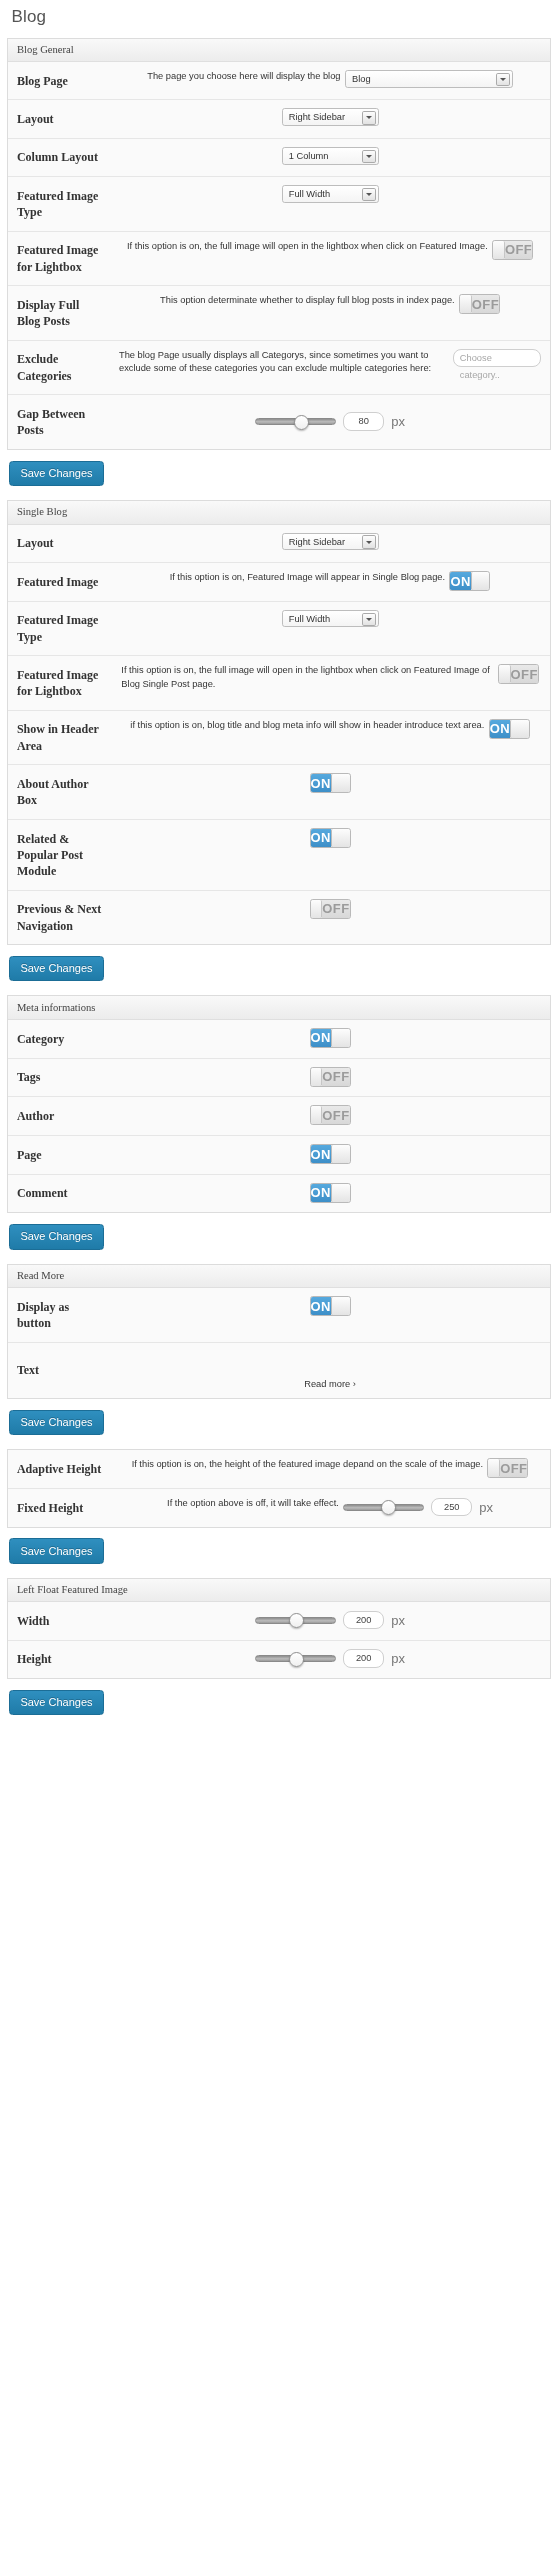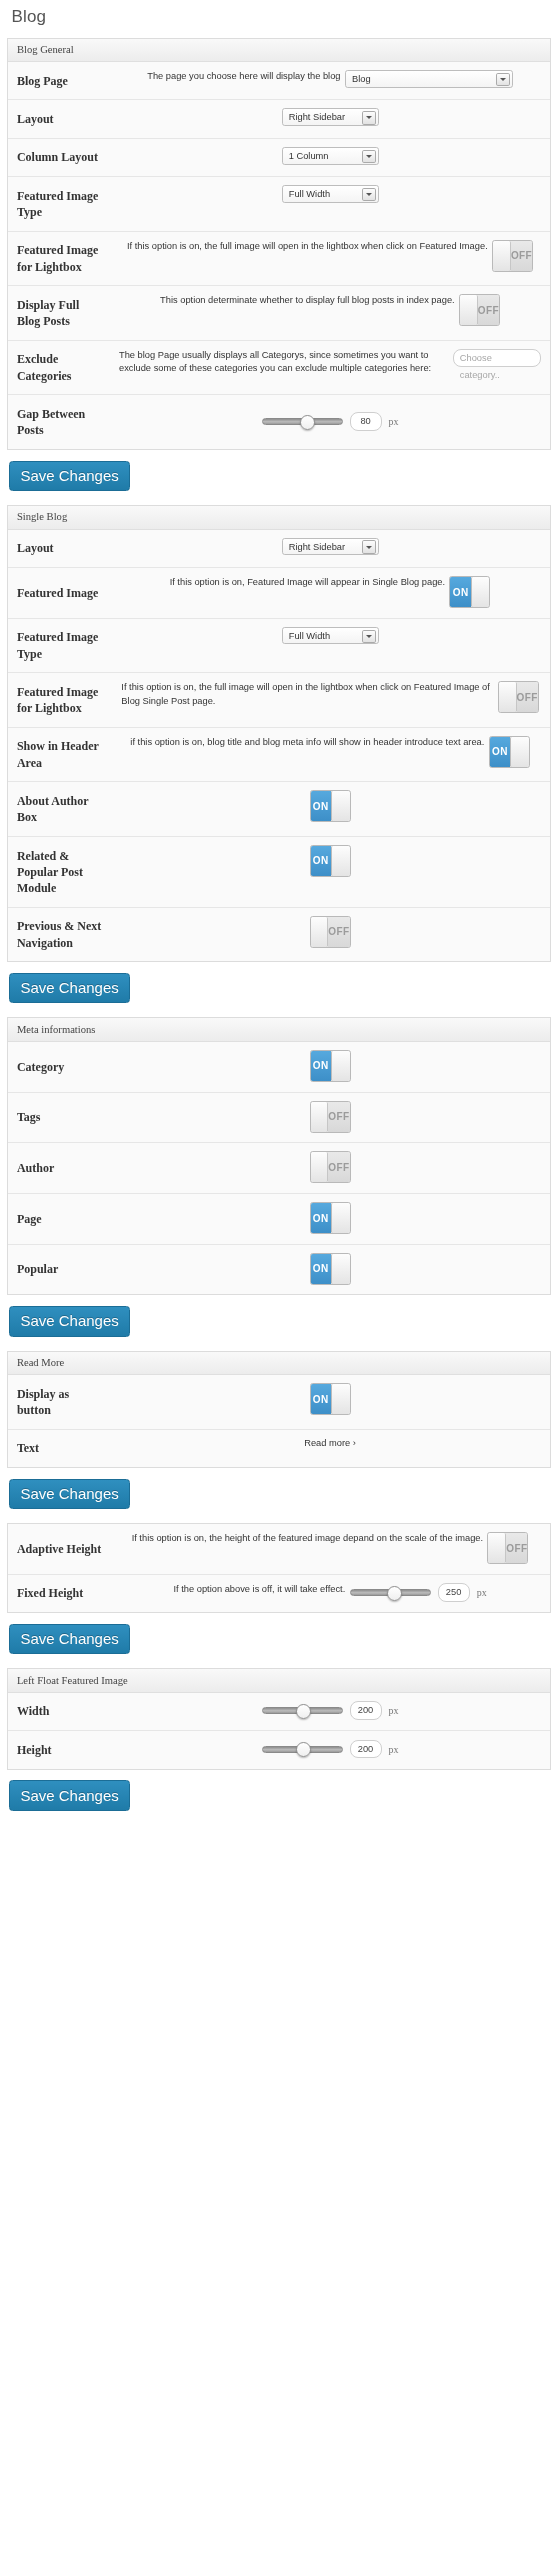--- a/index.html
+++ b/index.html
@@ -106,27 +106,27 @@
   }
   .caret {
     width: 0; height: 0;
     border-left: 3.1px solid transparent;
     border-right: 3.1px solid transparent;
     border-top: 3.5px solid #555;
   }
 
   
   .toggle {
-    width: 41px; height: 32px;
+    width: 41px; height: 20px;
     border: 0.9px solid #b9b9b9;
     border-radius: 2.7px;
     display: flex;
     overflow: hidden;
     background: #efefef;
-    font-size: 10px;
+    font-size: 13px;
     font-family: "Liberation Sans", sans-serif;
     font-weight: bold;
   }
   .toggle .knob {
     width: 18.6px;
     background: linear-gradient(to bottom, #fdfdfd 0%, #e4e4e4 100%);
     border-radius: 1.8px;
   }
   .toggle .track {
     flex: 1 1 auto;
@@ -156,61 +156,62 @@
     height: 18.6px;
     line-height: 17px;
     font-size: 9.3px;
     padding: 0 6.2px;
     color: #333;
     font-family: "Liberation Sans", sans-serif;
     border-radius: 8px;
   }
   .text-input.placeholder { color: #a7a7a7; }
   .text-input.w-category { width: 155px; }
-  .text-input.num { width: 32px; text-align: center; color: #444; }
+  .text-input.num { width: 41px; text-align: center; color: #444; }
 
   
   .slider-row { display: flex; align-items: center; gap: 7px; }
   .slider {
     position: relative;
     width: 81px; height: 7px;
     border-radius: 4.4px;
     background: linear-gradient(to bottom, #8e8e8e 0%, #bcbcbc 55%, #9a9a9a 100%);
     border: 0.9px solid #8a8a8a;
   }
   .slider .handle {
     position: absolute;
     top: -4.4px;
     width: 15px; height: 15px;
     border-radius: 50%;
     background: linear-gradient(to bottom, #ffffff 0%, #efefef 100%);
     border: 0.9px solid #8f8f8f;
     box-shadow: 0 0.9px 1.8px rgba(0,0,0,.28);
   }
   .unit {
-    font-size: 10px; color: #777;
-    font-family: Liberation Serif, serif;
+    font-size: 13px; color: #777;
+    font-family: Liberation Sans, sans-serif;
   }
 
   
   .static-text {
     font-size: 9.3px;
     color: #333;
     font-family: "Liberation Sans", sans-serif;
+    margin-top: 28px;
   }
 
   
   .save-wrap { padding: 8.9px 0 14px 1.8px; }
   .save-btn {
     display: inline-block;
     background: linear-gradient(to bottom, #2f8fbf 0%, #1f7ba8 100%);
     border: 0.9px solid #1b6d96;
     border-radius: 3.5px;
     color: #fff;
-    font-size: 15px;
+    font-size: 11px;
     font-family: "Liberation Sans", sans-serif;
     padding: 5.3px 10.6px 6.2px 10.6px;
     cursor: pointer;
     text-shadow: 0 -0.9px 0 rgba(0,0,0,.25);
   }
 </style>
 </head>
 <body>
 
 <div class="page-wrap">
@@ -401,21 +402,21 @@
         <div class="row">
           <div class="row-label">Page</div>
           <div class="row-field">
             <div class="toggle on">
               <span class="knob"></span>
               <span class="track">ON</span>
             </div>
           </div>
         </div>
         <div class="row">
-          <div class="row-label">Popular</div>
+          <div class="row-label">Comment</div>
           <div class="row-field">
             <div class="toggle on">
               <span class="knob"></span>
               <span class="track">ON</span>
             </div>
           </div>
         </div>
       </div>
       <div class="save-wrap"><button class="save-btn">Save Changes</button></div>
       <div class="panel">

